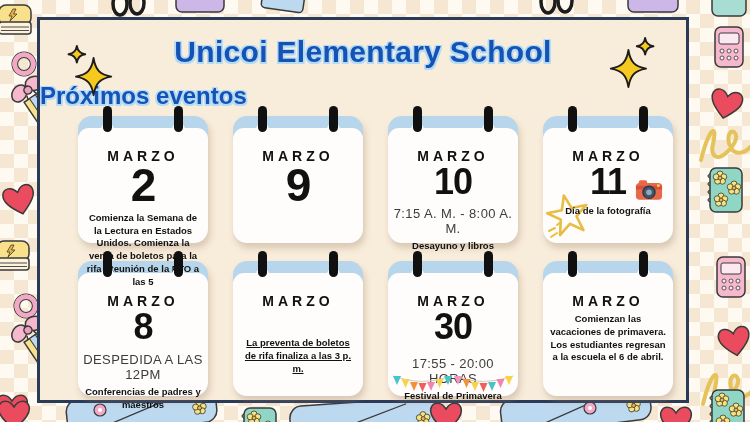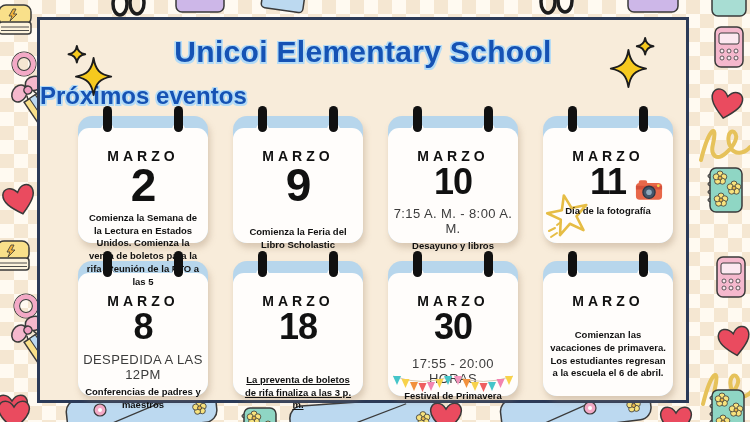--- a/index.html
+++ b/index.html
@@ -222,21 +222,20 @@
           <span class="hole"></span>
           <span class="pin"></span>
         </span>
       <span class="ring r">
           <span class="hole"></span>
           <span class="pin"></span>
         </span>
       <div class="card-body">
         <div class="month">MARZO</div>
         <div class="day big">9</div>
-        <div class="desc" style="margin-top:18px;">Comienza la Feria del Libro Scholastic</div>
       </div>
     </div>
 
     <div class="card">
       <span class="ring l">
           <span class="hole"></span>
           <span class="pin"></span>
         </span>
       <span class="ring r">
           <span class="hole"></span>
@@ -301,21 +300,20 @@
       <span class="ring l">
           <span class="hole"></span>
           <span class="pin"></span>
         </span>
       <span class="ring r">
           <span class="hole"></span>
           <span class="pin"></span>
         </span>
       <div class="card-body">
         <div class="month">MARZO</div>
-        <div class="day">18</div>
         <div class="desc" style="margin-top:28px;text-decoration:underline;">La preventa de boletos de rifa finaliza a las 3 p. m.</div>
       </div>
     </div>
 
     <div class="card">
       <span class="ring l">
           <span class="hole"></span>
           <span class="pin"></span>
         </span>
       <span class="ring r">
@@ -352,18 +350,18 @@
       <span class="ring l">
           <span class="hole"></span>
           <span class="pin"></span>
         </span>
       <span class="ring r">
           <span class="hole"></span>
           <span class="pin"></span>
         </span>
       <div class="card-body">
         <div class="month">MARZO</div>
-        <div class="desc" style="margin-top:20px;">Comienzan las vacaciones de primavera. Los estudiantes regresan a la escuela el 6 de abril.</div>
+        <div class="desc" style="margin-top:4px;">Comienzan las vacaciones de primavera. Los estudiantes regresan a la escuela el 6 de abril.</div>
       </div>
     </div>
 
   </div>
 </div>
 
 </body></html>

